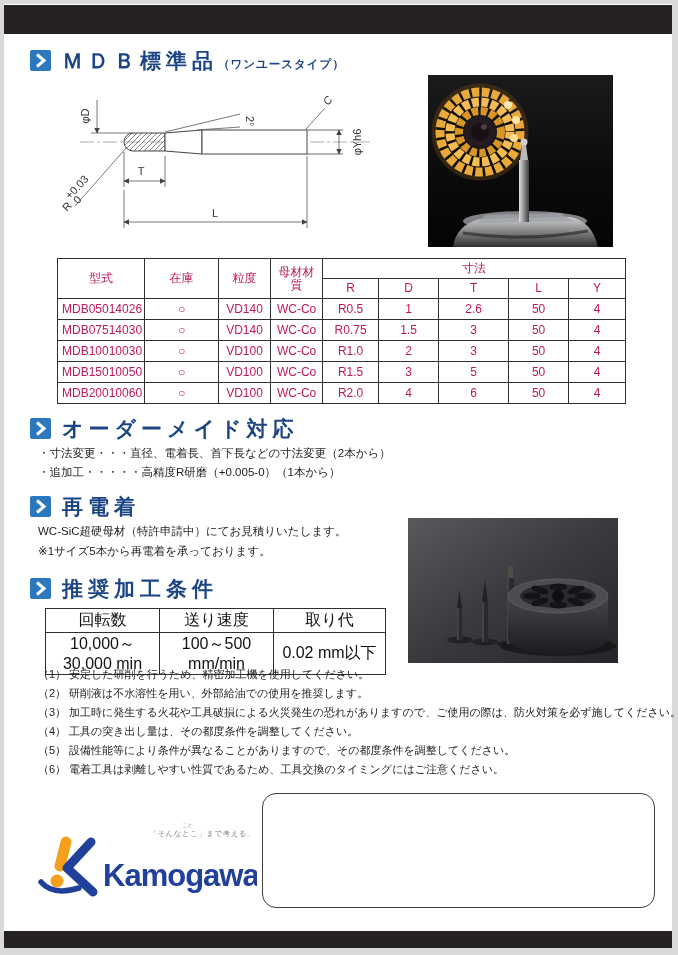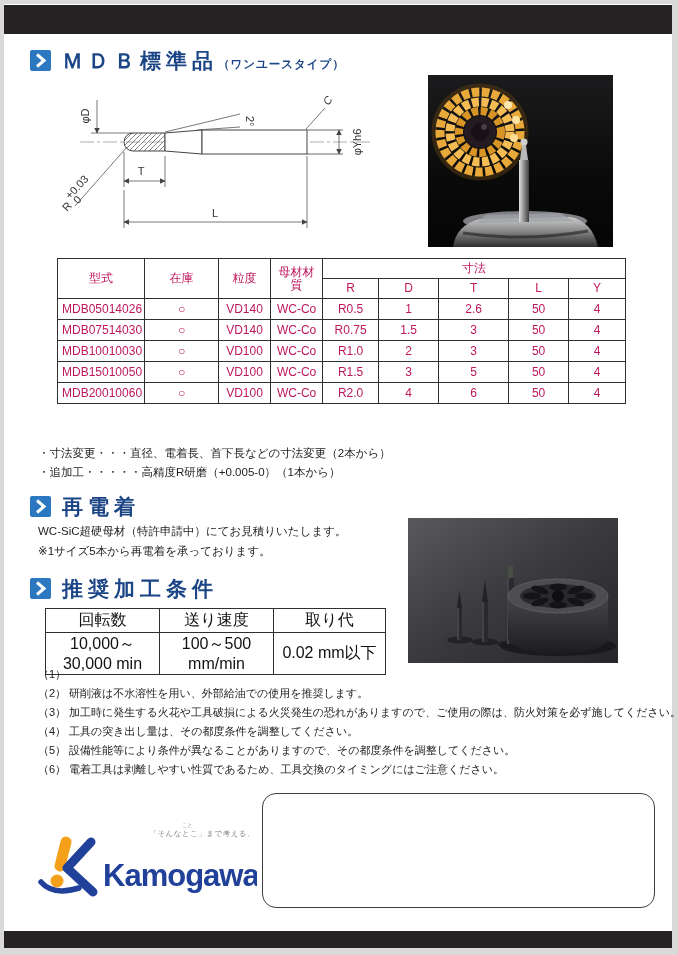--- a/index.html
+++ b/index.html
@@ -242,20 +242,28 @@
       <td>WC-Co</td>
       <td>R2.0</td>
       <td>4</td>
       <td>6</td>
       <td>50</td>
       <td>4</td>
     </tr>
   </tbody>
     </table>
 
+  <div class="heading" style="left:30px;top:418px;">
+    <span class="arrow-icon">
+      <svg width="21" height="21" viewBox="0 0 21 21">
+          <polyline points="7,4.5 14,10.5 7,16.5" fill="none" stroke="#fff" stroke-width="3"></polyline>
+        </svg>
+    </span>
+    <span class="h-title">オーダーメイド対応</span>
+  </div>
   <div class="textline" style="left:38px;top:444px;">・寸法変更・・・直径、電着長、首下長などの寸法変更（2本から）</div>
   <div class="textline" style="left:38px;top:463px;">・追加工・・・・・高精度R研磨（+0.005-0）（1本から）</div>
 
   <div class="heading" style="left:30px;top:496px;">
     <span class="arrow-icon">
       <svg width="21" height="21" viewBox="0 0 21 21">
           <polyline points="7,4.5 14,10.5 7,16.5" fill="none" stroke="#fff" stroke-width="3"></polyline>
         </svg>
     </span>
     <span class="h-title">再電着</span>
@@ -333,20 +341,21 @@
       <td>10,000～30,000 min</td>
       <td>100～500 mm/min</td>
       <td>0.02 mm以下</td>
     </tr>
   </tbody>
     </table>
 
   <div class="notes">
     <div class="note">
         <span class="note-num">（1）</span>
+        <span>安定した研削を行うため、精密加工機を使用してください。</span>
       </div>
     <div class="note">
         <span class="note-num">（2）</span>
         <span>研削液は不水溶性を用い、外部給油での使用を推奨します。</span>
       </div>
     <div class="note">
         <span class="note-num">（3）</span>
         <span>加工時に発生する火花や工具破損による火災発生の恐れがありますので、ご使用の際は、防火対策を必ず施してください。</span>
       </div>
     <div class="note">

